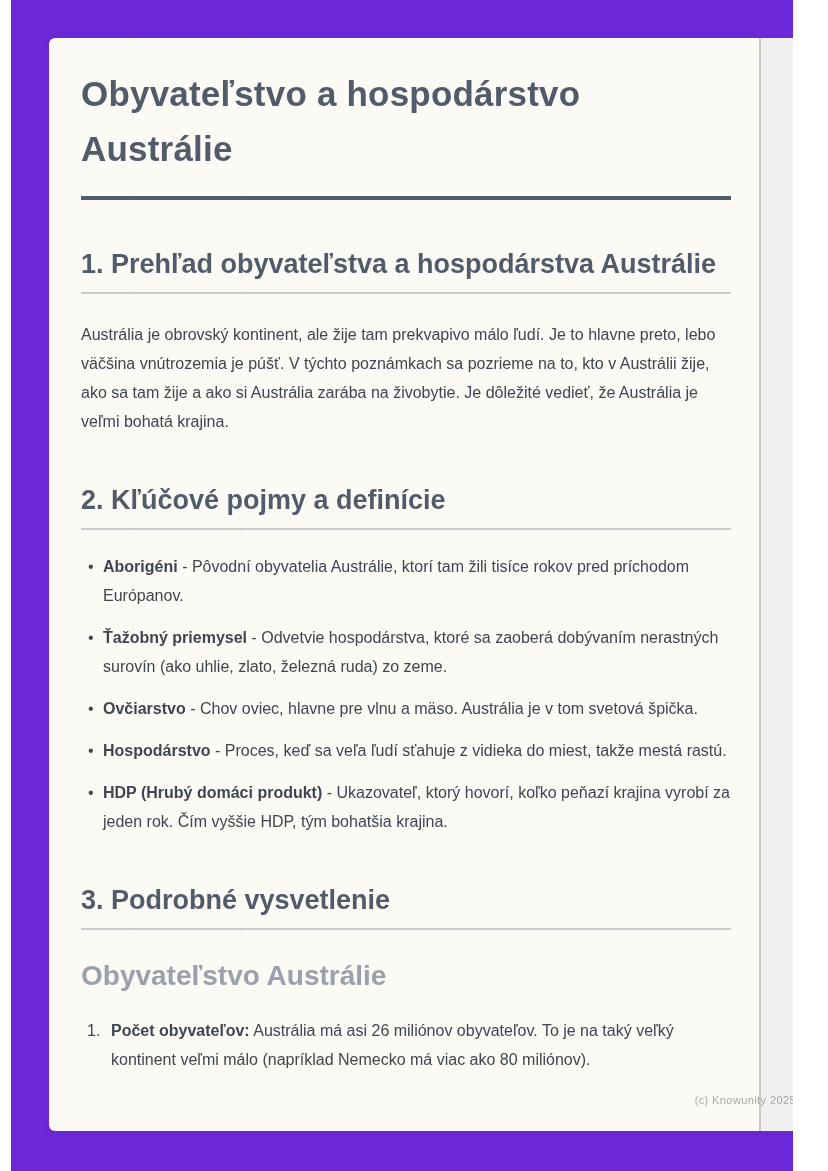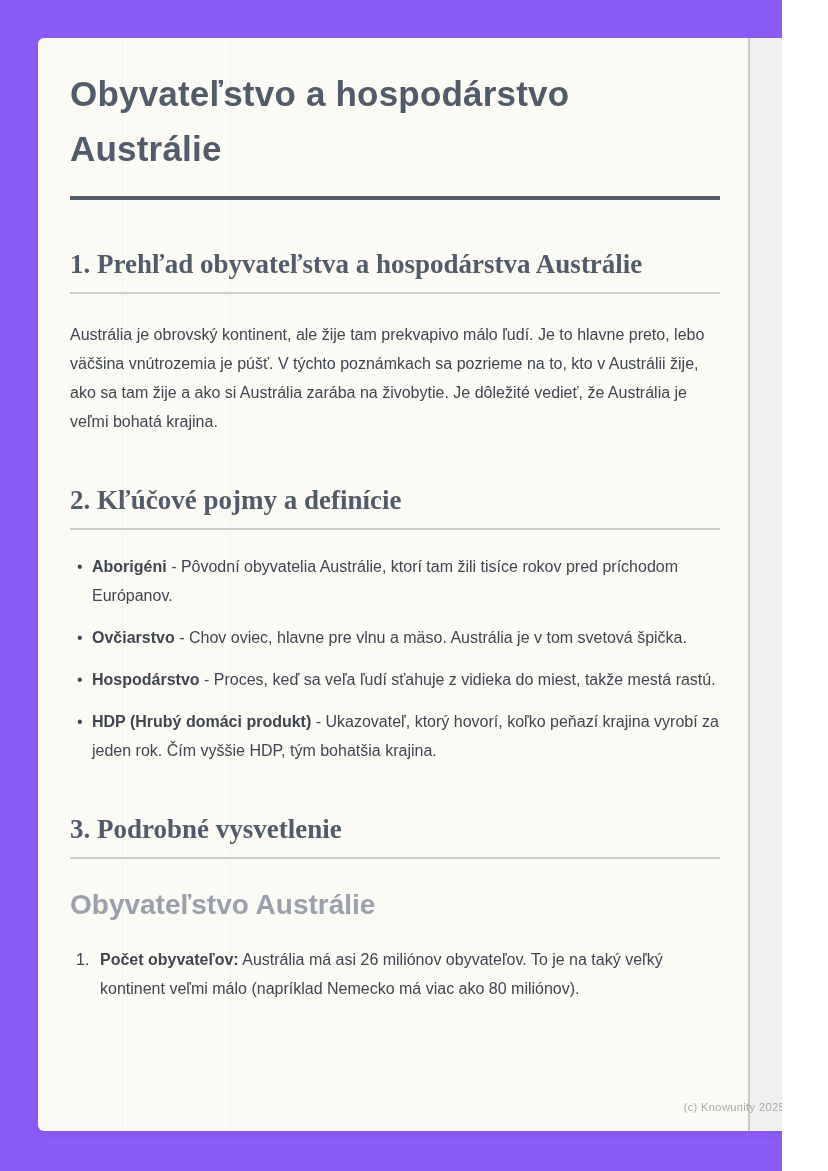--- a/index.html
+++ b/index.html
@@ -5,22 +5,23 @@
   html, body {
     margin: 0;
     padding: 0;
     background: #ffffff;
     font-family: "Liberation Sans", "DejaVu Sans", sans-serif;
   }
   .viewport {
     position: relative;
     width: 782px;
     height: 1171px;
-    background: #8b5cf6;
+    background: #6d28d9;
     overflow: hidden;
+    margin-left: 11px;
   }
   .page-card {
     position: absolute;
     left: 38px;
     top: 38px;
     width: 752px;
     height: 1093px;
     background: #fbfaf5;
     border-radius: 6px;
     box-shadow: 0 1px 8px rgba(60,60,60,0.10);
@@ -72,21 +73,20 @@
     border: none;
     margin: 20px 0 0 0;
     width: 650px;
   }
   h2.section-heading {
     margin: 44px 0 0 0;
     font-size: 27px;
     line-height: 40px;
     font-weight: bold;
     color: #525b6a;
-    font-family: Liberation Serif, serif;
   }
   .rule-thin {
     height: 2px;
     background: #c9cbcc;
     border: none;
     margin: 8px 0 0 0;
     width: 650px;
   }
   p.body-paragraph {
     margin: 26px 0 0 0;
@@ -129,21 +129,21 @@
   ol.numbered-list .num {
     position: absolute;
     left: 6px;
     top: 0;
   }
   strong.term { font-weight: bold; color: #3f4650; text-align: center; }
 
   .watermark {
     position: absolute;
     right: 5px;
-    bottom: 18px;
+    bottom: 25px;
     font-size: 11px;
     letter-spacing: 0.4px;
     color: #a7a7a5;
     z-index: 3;
   }
 </style>
 </head>
 <body>
 
 <div class="viewport">
@@ -159,20 +159,21 @@
       <div class="rule-thin"></div>
       <p class="body-paragraph">Austrália je obrovský kontinent, ale žije tam prekvapivo málo ľudí. Je to hlavne preto, lebo väčšina vnútrozemia je púšť. V týchto poznámkach sa pozrieme na to, kto v Austrálii žije, ako sa tam žije a ako si Austrália zarába na živobytie. Je dôležité vedieť, že Austrália je veľmi bohatá krajina.</p>
 
       <h2 class="section-heading">2. Kľúčové pojmy a definície</h2>
       <div class="rule-thin"></div>
       <ul class="term-list">
 
           <li><strong class="term">Aborigéni</strong> <span>- Pôvodní obyvatelia Austrálie, ktorí tam žili tisíce rokov pred príchodom Európanov.</span></li>
 
 
+          <li><strong class="term">Ťažobný priemysel</strong> <span>- Odvetvie hospodárstva, ktoré sa zaoberá dobývaním nerastných surovín (ako uhlie, zlato, železná ruda) zo zeme.</span></li>
 
           <li><strong class="term">Ovčiarstvo</strong> <span>- Chov oviec, hlavne pre vlnu a mäso. Austrália je v tom svetová špička.</span></li>
 
           <li><strong class="term">Hospodárstvo</strong> <span>- Proces, keď sa veľa ľudí sťahuje z vidieka do miest, takže mestá rastú.</span></li>
 
           <li><strong class="term">HDP (Hrubý domáci produkt)</strong> <span>- Ukazovateľ, ktorý hovorí, koľko peňazí krajina vyrobí za jeden rok. Čím vyššie HDP, tým bohatšia krajina.</span></li>
         </ul>
 
       <h2 class="section-heading">3. Podrobné vysvetlenie</h2>
       <div class="rule-thin"></div>

